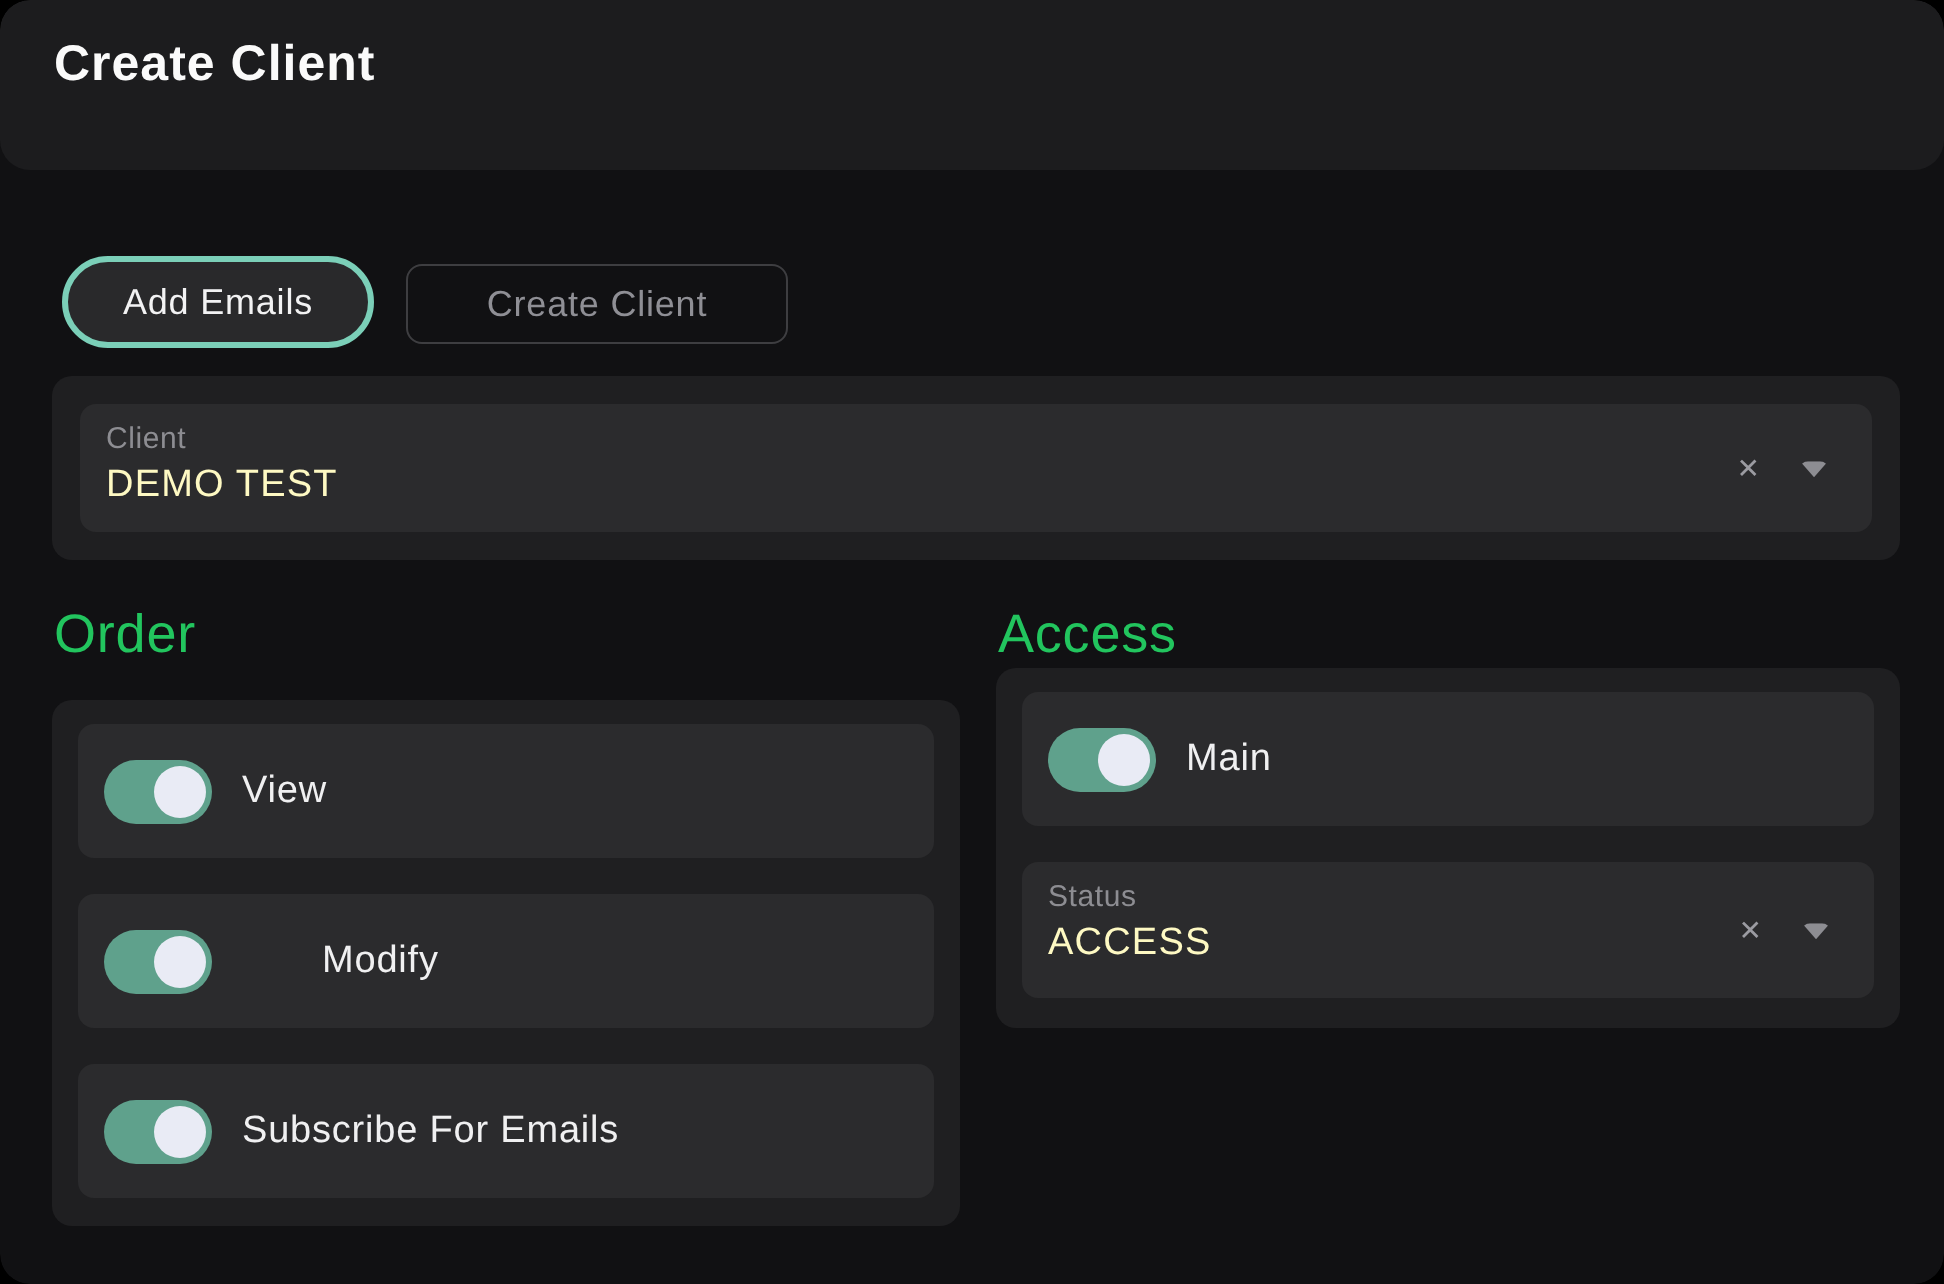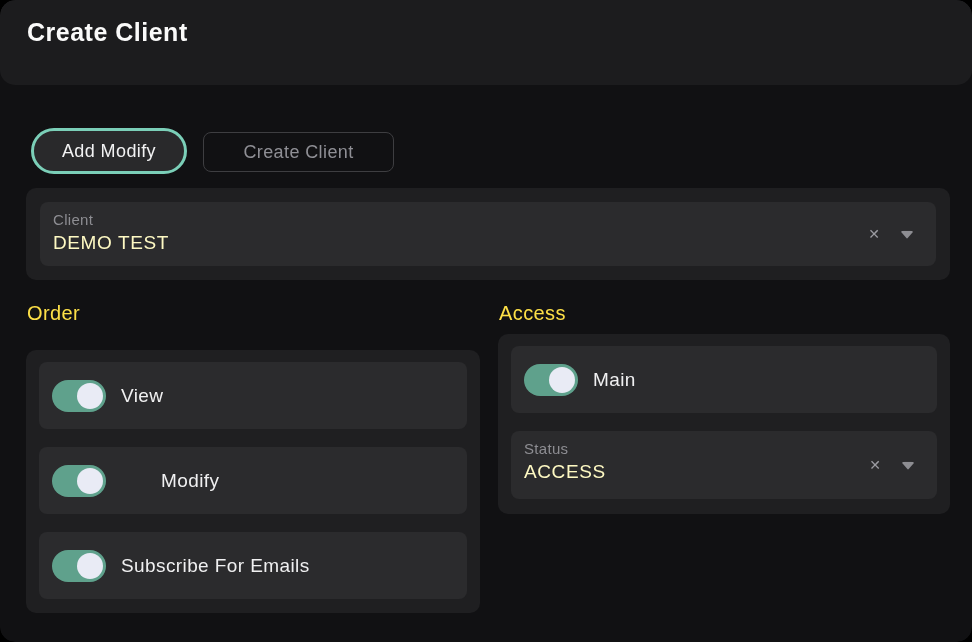--- a/index.html
+++ b/index.html
@@ -54,21 +54,21 @@
     color: #9b9ba1; font-size: 14px; font-weight: bold; cursor: pointer; line-height: 1;
   }
   .caret-icon {
     position: absolute; right: 22px; top: 50%; transform: translateY(-42%);
     width: 0; height: 0;
     border-left: 7px solid transparent; border-right: 7px solid transparent;
     border-top: 8px solid #8d8d92; cursor: pointer;
   }
   
   .section-heading {
-    position: absolute; font-size: 20px; color: #fde047; letter-spacing: 0.4px;
+    position: absolute; font-size: 27px; color: #22c55e; letter-spacing: 0.4px;
   }
   .heading-order  { left: 27px; top: 302px; }
   .heading-access { left: 499px; top: 302px; }
   
   .toggle-row {
     position: absolute; left: 13px; width: 428px; height: 67px;
     background: #2b2b2d; border-radius: 8px;
     display: flex; align-items: center; padding-left: 13px;
   }
   .access-card .toggle-row { width: 426px; }
@@ -89,21 +89,21 @@
 </head>
 <body>
 
 <div class="page">
 
   <div class="header">
     <div class="header-title">Create Client</div>
   </div>
 
   <div class="tab-add">
-    <span>Add Modify</span>
+    <span>Add Emails</span>
   </div>
   <div class="tab-create">
     <span>Create Client</span>
   </div>
 
   <div class="card client-card">
     <div class="select-field">
       <div class="field-label">Client</div>
       <div class="field-value">DEMO TEST</div>
       <div class="clear-icon">✕</div>

